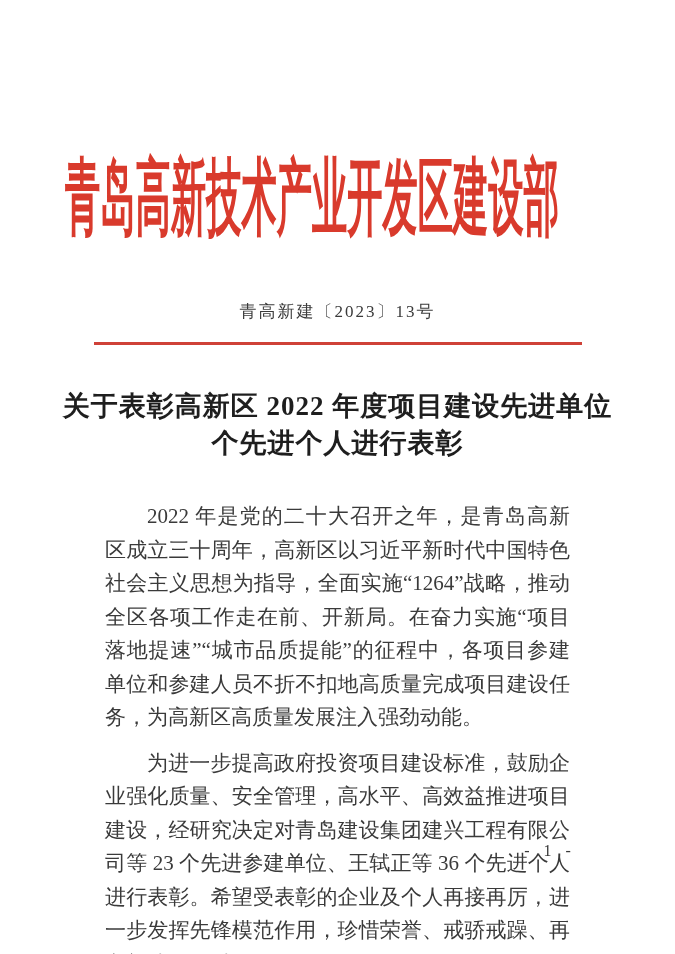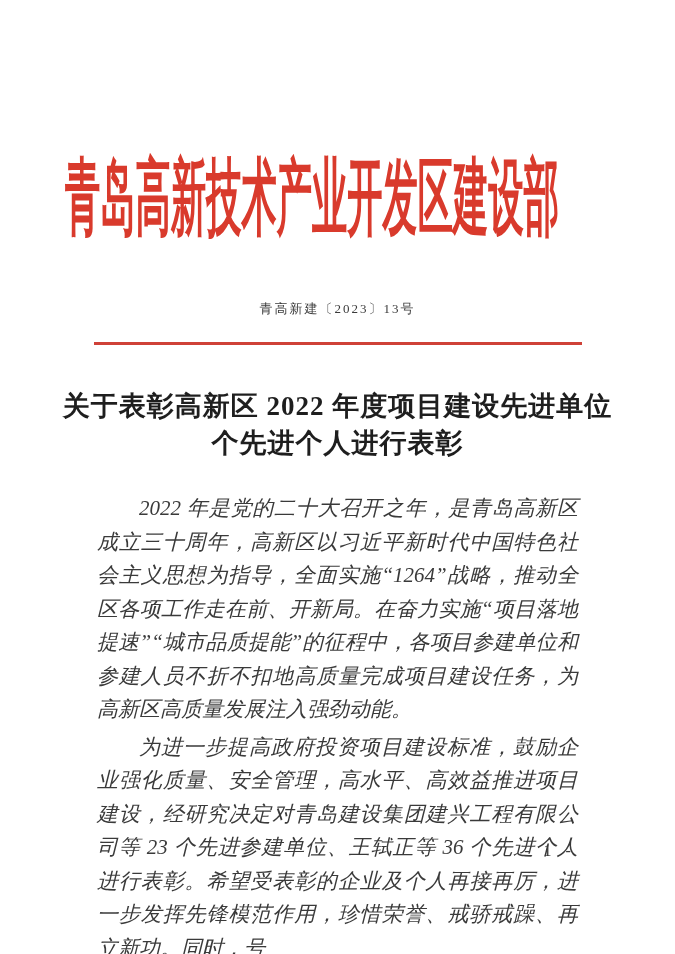--- a/index.html
+++ b/index.html
@@ -38,21 +38,21 @@
     letter-spacing: 0;
     line-height: 1;
   }
   
   .doc-number {
     position: absolute;
     top: 300px;
     left: 0;
     width: 675px;
     text-align: center;
-    font-size: 13px;
+    font-size: 17px;
     letter-spacing: 2px;
     color: var(--text-body, #3a3a3a);
   }
   
   .red-rule {
     position: absolute;
     top: 342px;
     left: 94px;
     width: 488px;
     height: 3px;
@@ -80,23 +80,22 @@
     position: absolute;
     top: 488px;
     left: 93px;
     width: 489px;
     font-size: 21px;
     line-height: 33.5px;
     text-align: justify;
     color: var(--text-body, #3a3a3a);
   }
   .body-text p {
-    margin: 4px;
+    margin: 12px;
     text-indent: 2em;
-    font-style: italic;
   }
   
   .page-number {
     position: absolute;
     top: 842px;
     left: 500px;
     width: 100px;
     text-align: center;
     font-size: 16px;
     letter-spacing: 5px;

